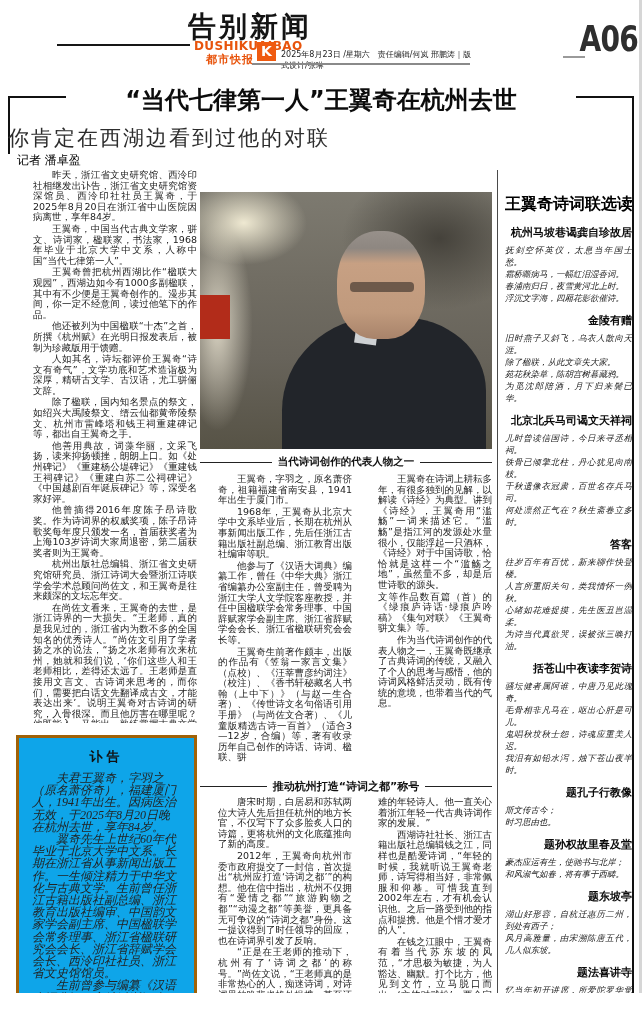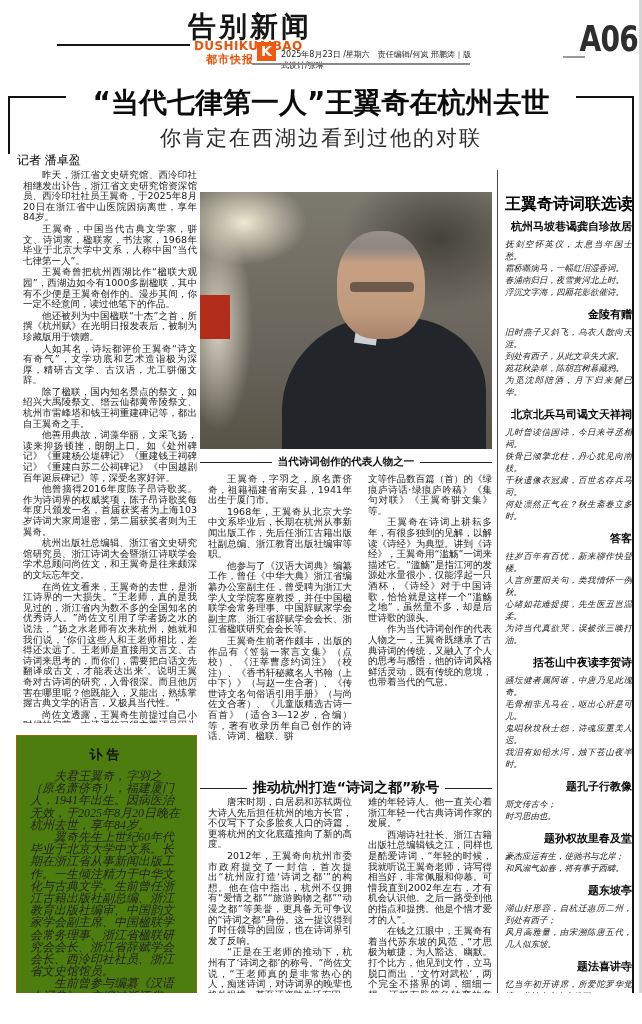--- a/index.html
+++ b/index.html
@@ -16,35 +16,35 @@
   .klogo{position:absolute;left:257px;top:42px;width:19px;height:19px;background:#ef5a10;
          color:#fff;font-weight:bold;font-size:14px;text-align:center;line-height:19px;}
   .dateline{position:absolute;left:281px;top:49px;width:195px;font-size:8px;color:#222;}
   .rule-gray{position:absolute;left:252px;top:63px;width:218px;height:2px;background:#8a8a8a;}
   .pageno-dash{position:absolute;left:563px;top:56px;width:22px;height:2px;background:#9a9a9a;}
   .pageno{position:absolute;right:4px;top:18px;font-size:36px;font-weight:bold;color:#2e2e2e;
           transform:scaleX(0.78);transform-origin:right top;letter-spacing:-1px;}
 
   
   .headline{position:absolute;left:8px;top:84px;width:626px;text-align:center;
-            font-size:28px;font-weight:900;color:#0c0c0c;letter-spacing:0;}
-  .subheadline{position:absolute;left:8px;top:124px;width:626px;text-align:center;
+            font-size:24px;font-weight:900;color:#0c0c0c;letter-spacing:0;}
+  .subheadline{position:absolute;left:8px;top:124px;width:626px;text-align:left;
                font-size:21px;font-weight:400;color:#2d2d2d;letter-spacing:2px;}
   .br-h-left{position:absolute;left:8px;top:96px;width:58px;height:2px;background:#111;}
   .br-h-right{position:absolute;left:576px;top:96px;width:58px;height:2px;background:#111;}
   .br-v-left{position:absolute;left:8px;top:96px;width:2px;height:58px;background:#111;}
   .frame-right{position:absolute;left:632px;top:96px;width:2px;height:910px;background:#111;}
   .divider-v{position:absolute;left:497px;top:170px;width:1px;height:836px;background:#4a4a4a;}
   .edge-right{position:absolute;left:639px;top:0;width:3px;height:1024px;background:#d6d6d6;}
 
   
   .byline{position:absolute;left:17px;top:152px;font-size:12px;color:#000;}
   .bodycol{font-size:9.5px;line-height:10.6px;text-align:justify;color:#1b1b1b;overflow:hidden;}
   .col1{position:absolute;left:15px;top:170px;width:182px;height:553px;}
-  .para{margin:0 0 1px 8px;text-indent:2em;}
+  .para{margin:0 0 1px 18px;text-indent:2em;}
   .para.cont{text-indent:0;}
 
   
   .photo{position:absolute;left:200px;top:192px;width:292px;height:257px;overflow:hidden;
          background:
            radial-gradient(90px 60px at 15% 12%, #efe9d2 0%, rgba(239,233,210,0) 70%),
            radial-gradient(50px 150px at 6% 52%, #d9d3c2 0%, rgba(217,211,194,0) 70%),
            radial-gradient(130px 95px at 82% 18%, #45423b 0%, rgba(69,66,59,0) 75%),
            linear-gradient(180deg,#7d7a70 0%,#716d63 35%,#67635a 65%,#575346 100%);}
   .ph-red{position:absolute;left:0;top:40%;width:30px;height:44px;background:#b22c1a;}
@@ -59,35 +59,35 @@
             background:rgba(38,33,30,0.55);border-radius:4px;}
 
   .caption-row{position:absolute;left:200px;top:455px;width:292px;display:flex;align-items:center;gap:6px;}
   .caption-text{font-size:10.5px;font-weight:bold;color:#111;white-space:nowrap;}
   .cap-rule{flex:1;height:1px;background:#222;}
 
   .bio-col2{position:absolute;left:200px;top:474px;width:152px;height:300px;}
   .bio-col3{position:absolute;left:360px;top:474px;width:132px;height:300px;}
 
   .sec2-head-row{position:absolute;left:200px;top:779px;width:292px;display:flex;align-items:center;gap:6px;}
-  .sec2-title{font-size:14px;font-weight:bold;color:#111;white-space:nowrap;}
+  .sec2-title{font-size:11px;font-weight:bold;color:#111;white-space:nowrap;}
   .sec2-col2{position:absolute;left:200px;top:797px;width:152px;height:209px;}
   .sec2-col3{position:absolute;left:360px;top:797px;width:132px;height:209px;}
 
   
   .obit{position:absolute;left:16px;top:735px;width:181px;height:277px;box-sizing:border-box;
-        background:#4d7c0f;border:1px solid #a16207;padding:9px 13px;overflow:hidden;}
+        background:#0ea5e9;border:3px solid #a16207;padding:9px 13px;overflow:hidden;}
   .obit-title{text-align:center;font-size:13px;font-weight:bold;color:#111;
               font-family:"DejaVu Serif",serif;margin:1px 0 6px 0;letter-spacing:4px;}
   .obit .para{font-family:Liberation Serif, serif;font-style:italic;font-size:12px;line-height:12.2px;
               color:#222;margin:0;}
 
   
   .sidebar{position:absolute;left:505px;top:194px;width:127px;height:812px;overflow:hidden;}
-  .sb-title{font-size:16px;font-weight:bold;color:#000;margin:0 0 4px 0;white-space:nowrap;}
+  .sb-title{font-size:16px;font-weight:bold;color:#000;margin:0 0 10px 0;white-space:nowrap;}
   .sb-sec{margin-bottom:9px;}
   .sb-head{font-size:11px;font-weight:bold;color:#0a0a0a;margin-bottom:4px;white-space:nowrap;text-align:right;}
   .sb-line{font-family:"DejaVu Serif",serif;font-style:italic;font-size:8.5px;line-height:12px;
            text-align:justify;color:#222;}
 
   .footer-bar{position:absolute;left:0;top:1014px;width:642px;height:10px;background:#42525c;}
 </style>
 </head>
 <body>
 
@@ -143,22 +143,22 @@
     <div class="cap-rule"></div>
   </div>
 
   <div class="bodycol bio-col2">
       <p class="para">王翼奇，字羽之，原名萧侪奇，祖籍福建省南安县，1941年出生于厦门市。</p>
       <p class="para">1968年，王翼奇从北京大学中文系毕业后，长期在杭州从事新闻出版工作，先后任浙江古籍出版社副总编、浙江教育出版社编审等职。</p>
       <p class="para">他参与了《汉语大词典》编纂工作，曾任《中华大典》浙江省编纂办公室副主任，曾受聘为浙江大学人文学院客座教授，并任中国楹联学会常务理事、中国辞赋家学会副主席、浙江省辞赋学会会长、浙江省楹联研究会会长等。</p>
       <p class="para">王翼奇生前著作颇丰，出版的作品有《笠翁一家言文集》（点校）、《汪莘曹彦约词注》（校注）、《香书轩秘藏名人书翰（上中下）》（与赵一生合著）、《传世诗文名句俗语引用手册》（与尚佐文合著）、《儿童版精选古诗一百首》（适合3—12岁，合编）等，著有收录历年自己创作的诗话、诗词、楹联、骈</p>
     </div>
   <div class="bodycol bio-col3">
+      <p class="para">王翼奇在诗词上耕耘多年，有很多独到的见解，以解读《诗经》为典型。讲到《诗经》，王翼奇用“滥觞”一词来描述它。“滥觞”是指江河的发源处水量很小，仅能浮起一只酒杯，《诗经》对于中国诗歌，恰恰就是这样一个“滥觞之地”，虽然量不多，却是后世诗歌的源头。</p>
       <p class="para cont">文等作品数百篇（首）的《绿痕庐诗话·绿痕庐吟稿》《集句对联》《王翼奇骈文集》等。</p>
-      <p class="para">王翼奇在诗词上耕耘多年，有很多独到的见解，以解读《诗经》为典型。讲到《诗经》，王翼奇用“滥觞”一词来描述它。“滥觞”是指江河的发源处水量很小，仅能浮起一只酒杯，《诗经》对于中国诗歌，恰恰就是这样一个“滥觞之地”，虽然量不多，却是后世诗歌的源头。</p>
       <p class="para">作为当代诗词创作的代表人物之一，王翼奇既继承了古典诗词的传统，又融入了个人的思考与感悟，他的诗词风格鲜活灵动，既有传统的意境，也带着当代的气息。</p>
     </div>
 
   <div class="sec2-head-row">
     <div class="cap-rule"></div>
     <div class="sec2-title">推动杭州打造“诗词之都”称号</div>
     <div class="cap-rule"></div>
   </div>
   <div class="bodycol sec2-col2">
       <p class="para">唐宋时期，白居易和苏轼两位大诗人先后担任杭州的地方长官，不仅写下了众多脍炙人口的诗篇，更将杭州的文化底蕴推向了新的高度。</p>
@@ -187,21 +187,21 @@
         <div class="sb-sec">
           <div class="sb-head">杭州马坡巷谒龚自珍故居</div>
           <div class="sb-line">抚剑空怀英仪，太息当年国士愁。</div>
           <div class="sb-line">霜桥嘶病马，一幅红泪湿香词。</div>
           <div class="sb-line">春浦南归日，夜雪黄河北上时。</div>
           <div class="sb-line">浮沉文字海，四厢花影欲催诗。</div>
         </div>
         <div class="sb-sec">
           <div class="sb-head">金陵有赠</div>
           <div class="sb-line">旧时燕子又斜飞，乌衣人散向天涯。</div>
-          <div class="sb-line">到处有西子，从此文章失大家。</div>
+          <div class="sb-line">除了楹联，从此文章失大家。</div>
           <div class="sb-line">苑花秋染草，陈胡宫树暮藏鸦。</div>
           <div class="sb-line">为觅沈郎陪酒，月下归来鬓已华。</div>
         </div>
         <div class="sb-sec">
           <div class="sb-head">北京北兵马司谒文天祥祠</div>
           <div class="sb-line">儿时曾读信国诗，今日来寻丞相祠。</div>
           <div class="sb-line">铁骨已倾擎北柱，丹心犹见向南枝。</div>
           <div class="sb-line">千秋遗像衣冠肃，百世名存兵马司。</div>
           <div class="sb-line">何处凛然正气在？秋生斋卷立多时。</div>
         </div>

